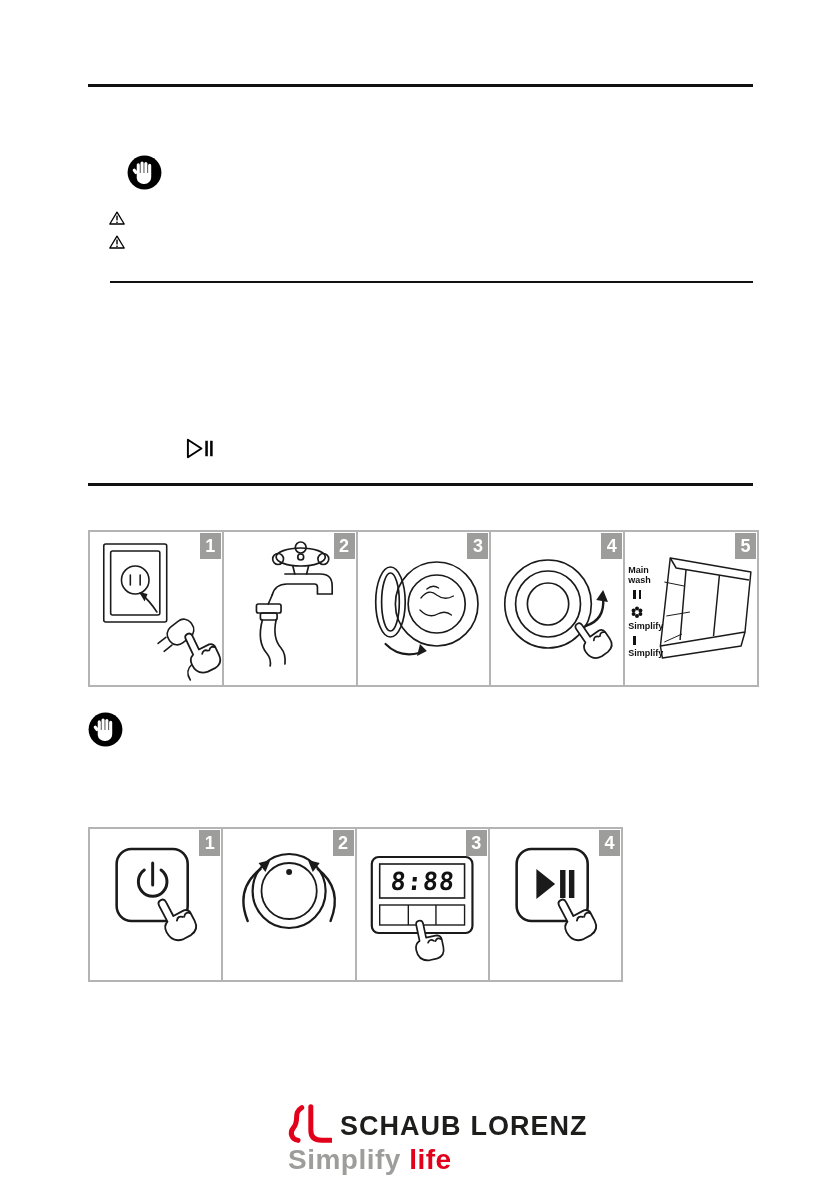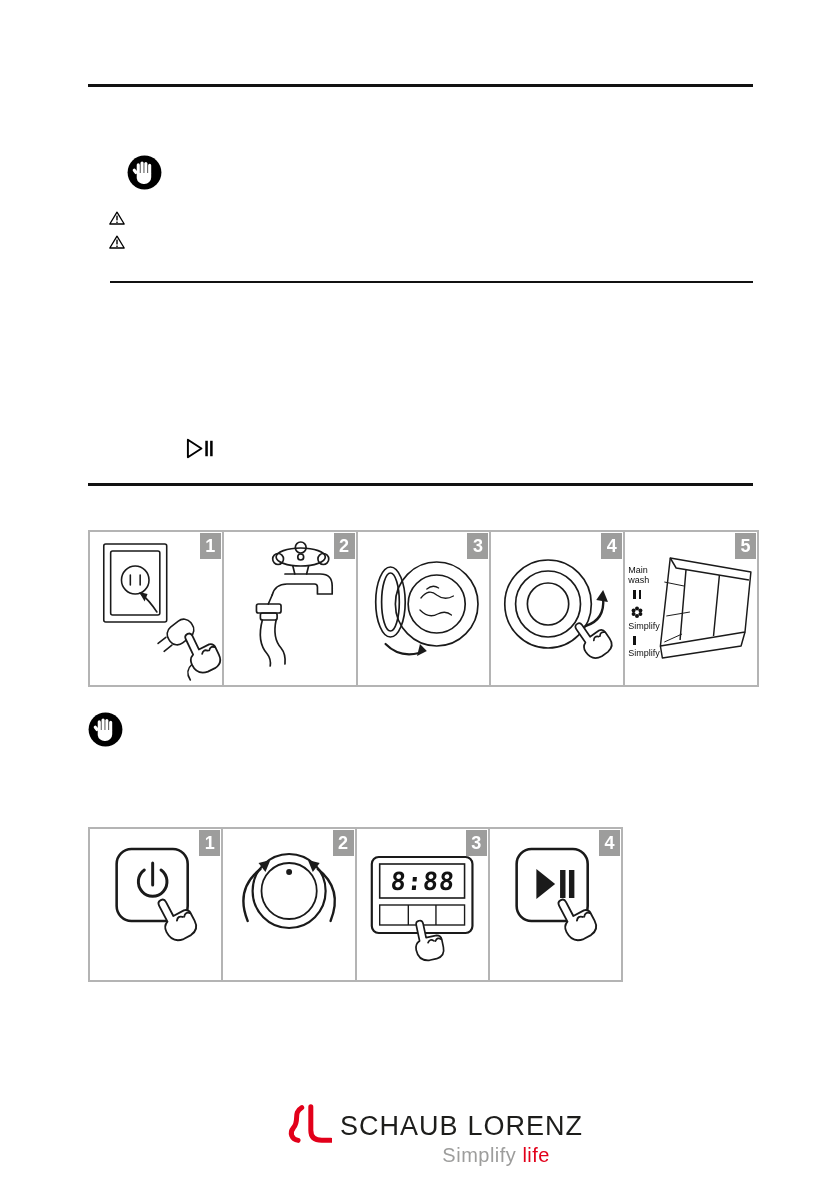--- a/index.html
+++ b/index.html
@@ -24,44 +24,44 @@
     position:absolute; top:1px; right:1px; z-index:3;
     width:21px; height:26px; background:#9d9d9c;
     color:#fff; font-weight:bold; font-size:18px;
     display:flex; align-items:center; justify-content:center;
   }
 
   
   .drawer-labels {
     position:absolute; left:3px; top:34px; width:44px; z-index:2;
     display:flex; flex-direction:column; align-items:flex-start;
-    font-size:9px; font-weight:400; line-height:1.1; color:#111;
+    font-size:9px; font-weight:700; line-height:1.1; color:#111;
   }
   .drawer-labels .txt { width:34px; }
   .sym { display:flex; gap:3px; margin:4px 0 4px 5px; }
   .sym .bar { width:2.5px; height:9px; background:#111; display:inline-block; }
   .sym-flower { margin:3px 0 3px 3px; }
 
   
   .seg-display {
     position:absolute; left:23px; top:35px; width:86px; height:34px; z-index:2;
     display:flex; align-items:center; justify-content:center;
     font-family:"DejaVu Sans Mono", monospace; font-weight:700; font-size:25px;
     letter-spacing:1px; transform:skewX(-5deg); color:#111;
   }
 
   
   .logo-row { position:absolute; left:286px; top:1104px; display:flex; align-items:flex-end; gap:8px; }
   .brand {
-    font-weight:400; font-size:27px; letter-spacing:1px; color:#1d1d1b;
+    font-weight:700; font-size:27px; letter-spacing:1px; color:#1d1d1b;
     display:flex; gap:9px; padding-bottom:2px;
   }
   .tagline {
-    position:absolute; left:288px; top:1144px; width:262px; text-align:right;
-    font-size:20px; letter-spacing:0.5px; color:#9d9d9c;
+    position:absolute; left:288px; top:1144px; width:262px; text-align:left;
+    font-size:28px; letter-spacing:0.5px; color:#9d9d9c;font-weight:bold;
   }
   .tagline .accent { color:#e2001a; }
 </style>
 </head>
 <body>
 
 <svg width="0" height="0" style="position:absolute" aria-hidden="true">
   <defs>
     <g id="hand" fill="#fff" stroke="#1a1a1a" stroke-width="1.8" stroke-linejoin="round" stroke-linecap="round">
       <path d="M15 3 q-3.5 0 -3.5 4 v17 q-5.5 2 -5.5 8.5 q0 12 11.5 13.5 h8 q9.5 -1 9.5 -10.5 v-8 q0 -4.5 -4.5 -5.5 h-11.5 v-15 q0 -4 -3.5 -4 z"></path>

